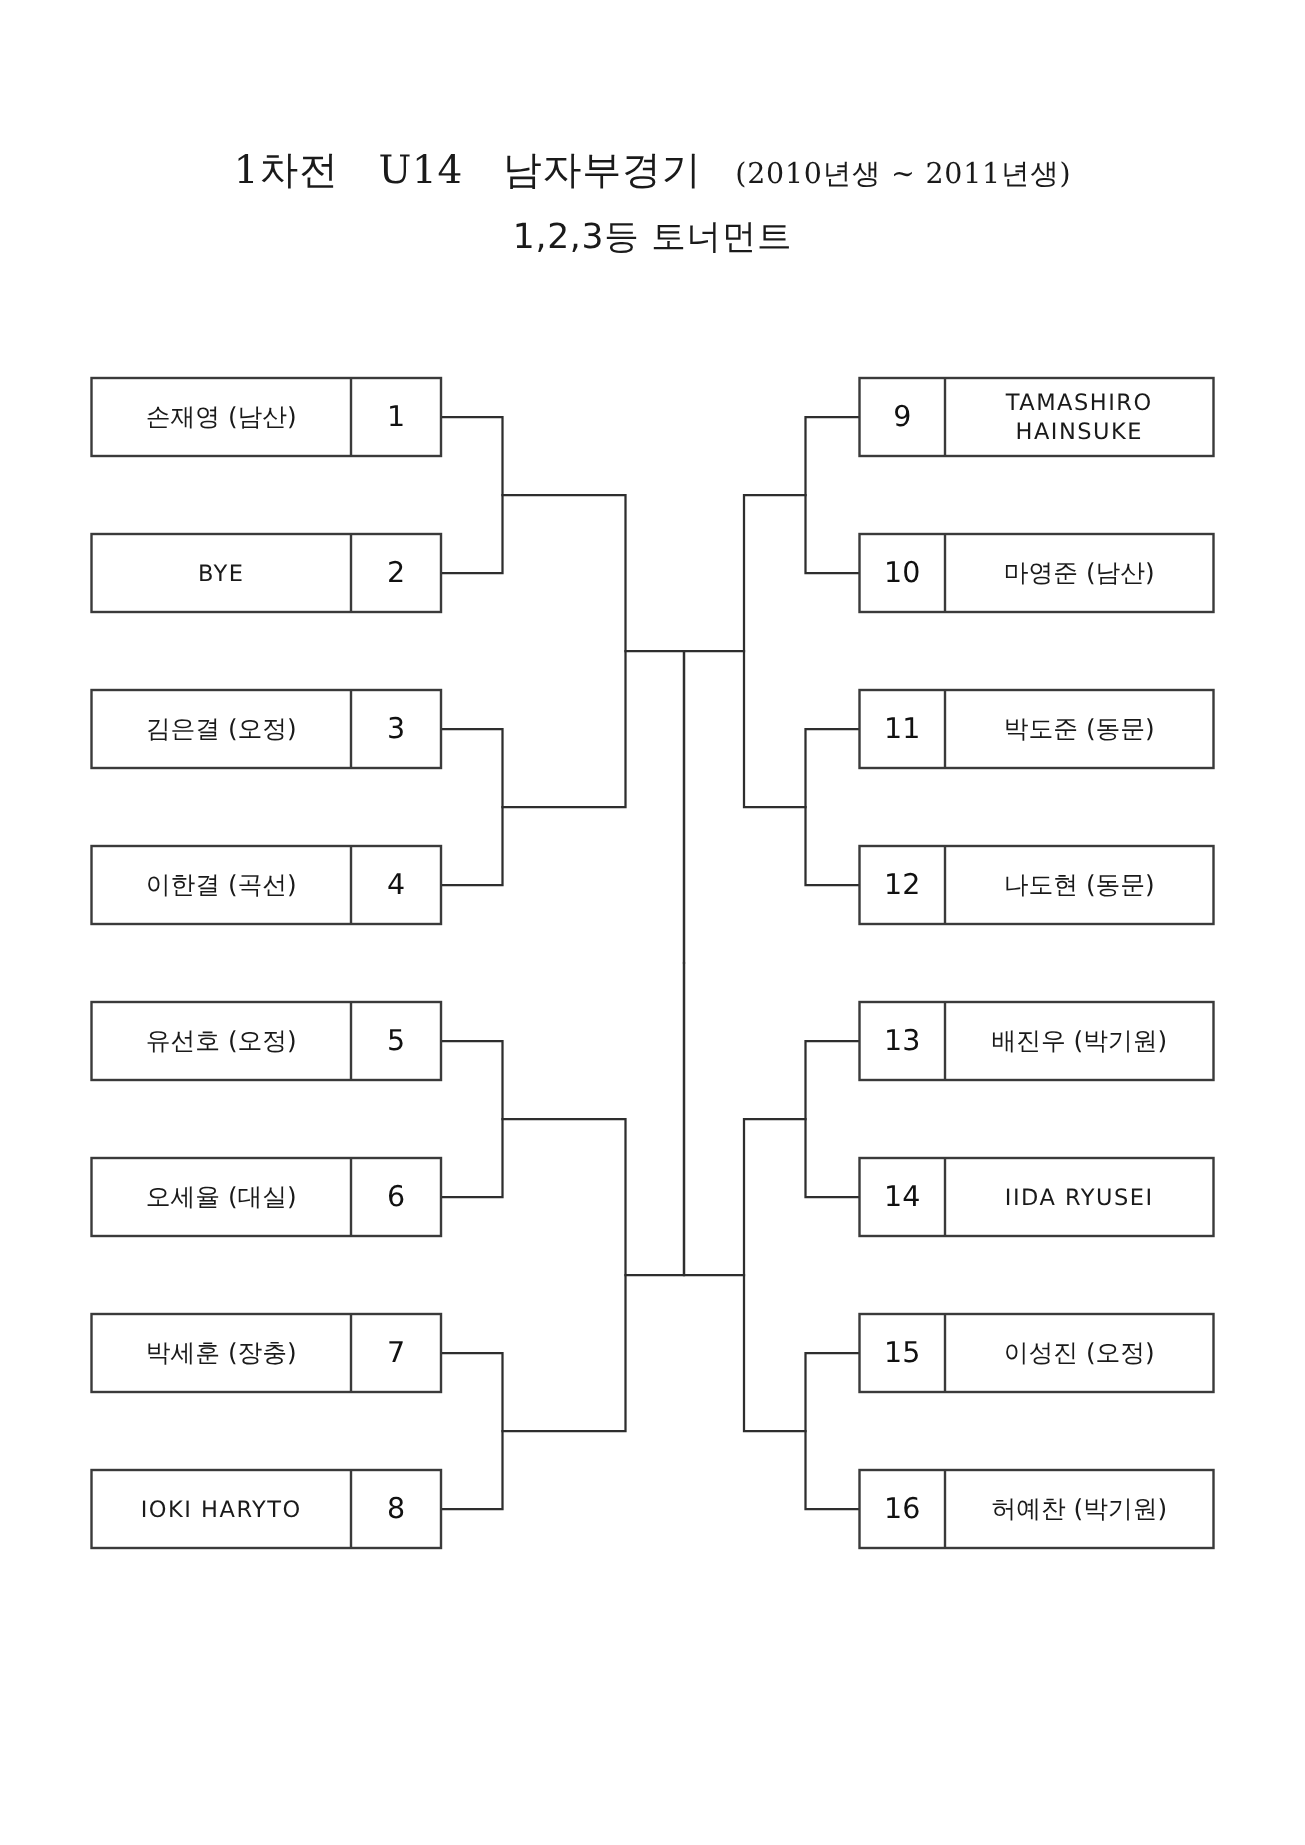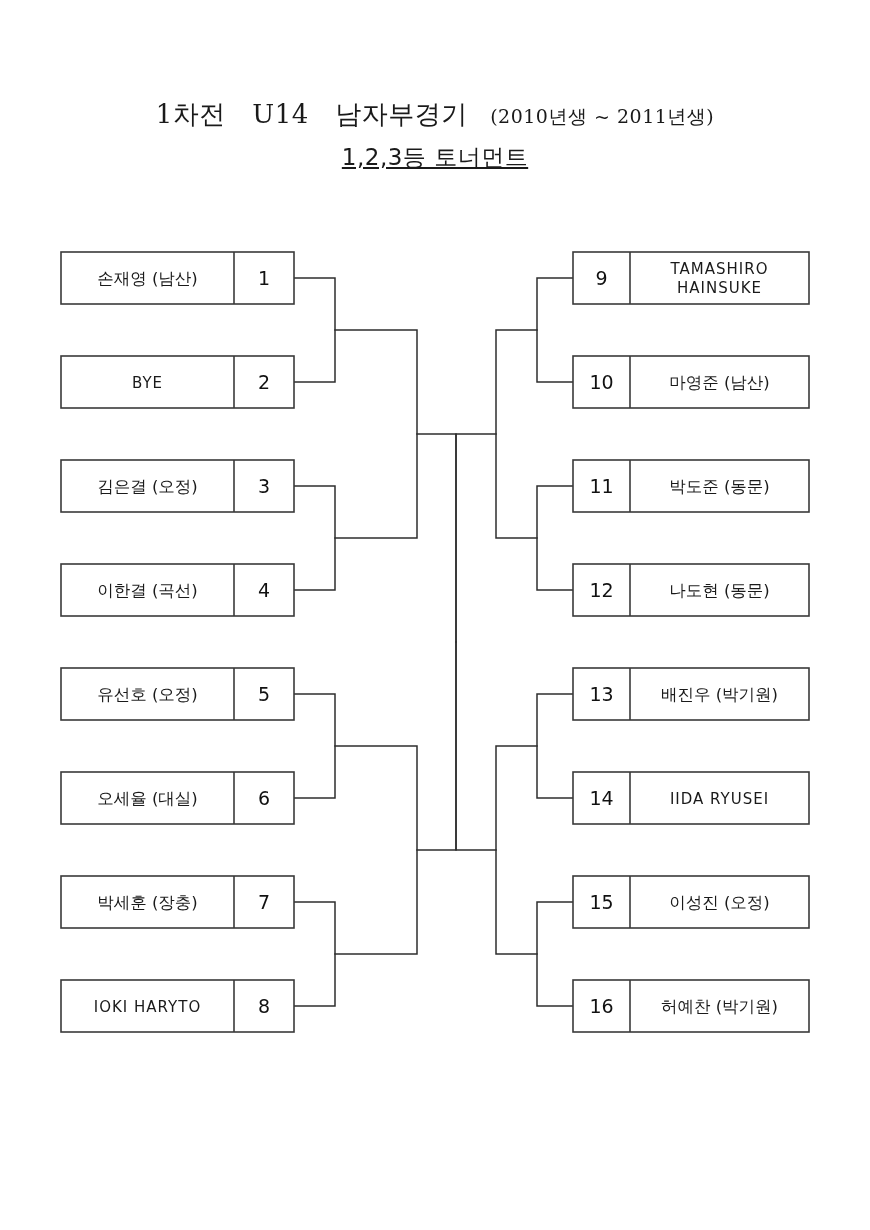--- a/index.html
+++ b/index.html
@@ -41,21 +41,20 @@
   }
   .title-sub-paren {
     font-size: 19px;
     margin-left: 14px;
   }
   .title-line2 {
     font-family: "DejaVu Sans", "Liberation Sans", sans-serif;
     font-size: 23px;
     margin-top: 11px;
     letter-spacing: 0.5px;
-    text-decoration: underline;
   }
   #bracket-svg {
     position: absolute;
     top: 0;
     left: 0;
     width: 870px;
     height: 1230px;
   }
   .slot-box {
     fill: #ffffff;

